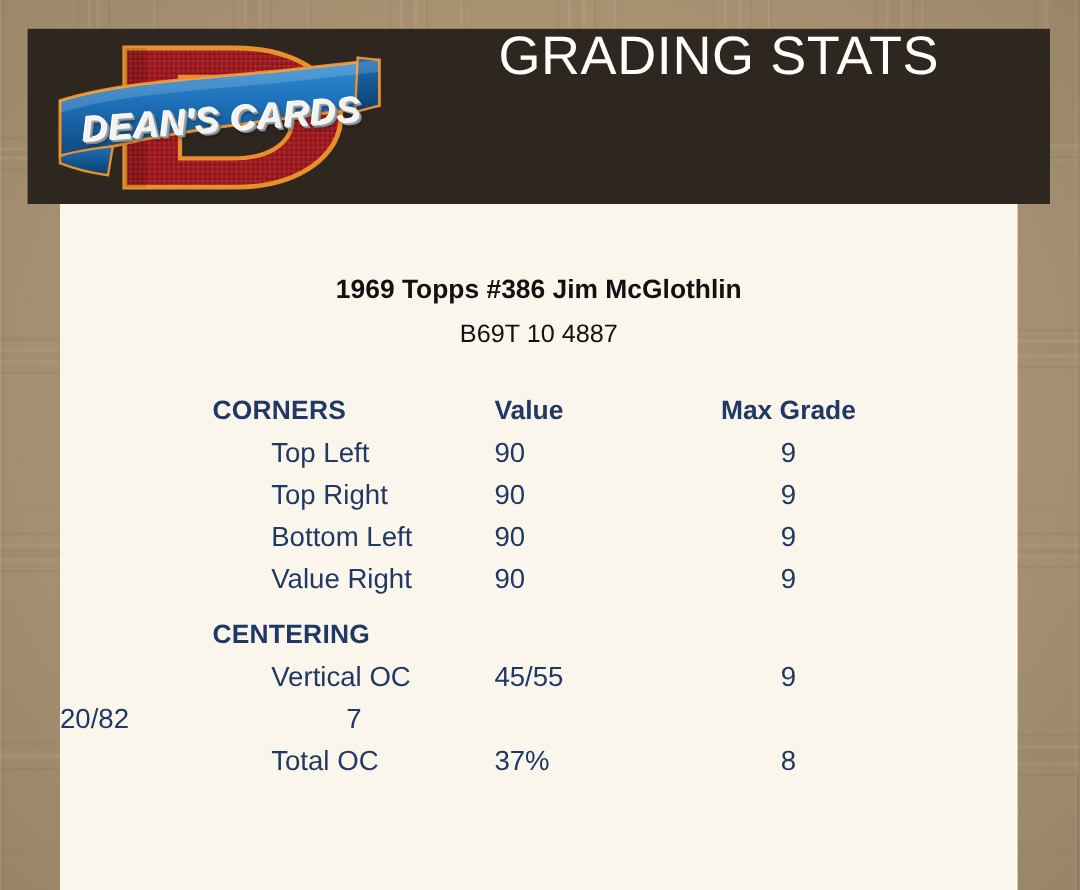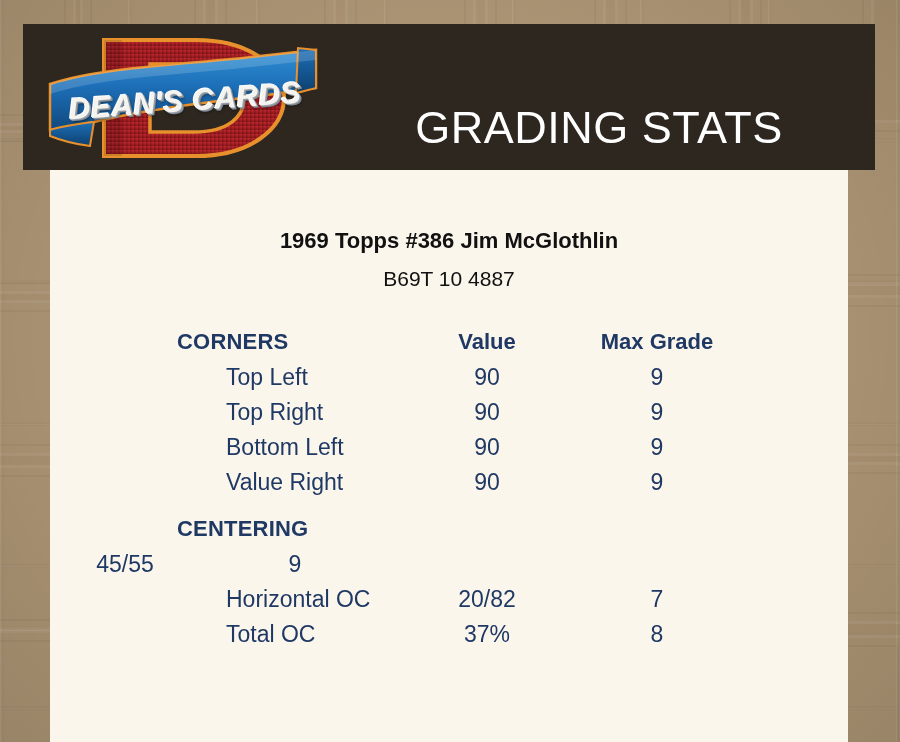--- a/index.html
+++ b/index.html
@@ -110,21 +110,21 @@
   
   #header-titles {
     position: absolute;
     left: 300px;
     top: 0;
     width: 552px;
     height: 176px;
     display: flex;
     flex-direction: column;
     align-items: center;
-    justify-content: flex-end;
+    justify-content: space-between;
   }
   #header-title {
     color: #ffffff;
     font-size: 45px;
     font-weight: normal;
     line-height: 1.0;
     letter-spacing: 0.5px;
     white-space: nowrap;
   }
   #header-subtitle {
@@ -179,21 +179,20 @@
   }
   .col-label {
     width: 362px;
     padding-left: 127px;
     box-sizing: border-box;
     font-size: 23px;
     white-space: nowrap;
   }
   .col-value {
     width: 150px;
-    text-align: center;
     font-size: 23px;
   }
   .col-grade {
     width: 190px;
     text-align: center;
     font-size: 23px;
   }
   .section-head-row .col-label {
     padding-left: 127px;
     font-size: 22px;
@@ -323,25 +322,25 @@
             <div class="col-grade">9</div>
           </div>
         </div>
         <div class="stat-section" id="centering-section">
           <div class="section-head-row">
             <div class="col-label">CENTERING</div>
             <div class="col-value"></div>
             <div class="col-grade"></div>
           </div>
           <div class="stat-row">
+            <div class="col-label">Vertical OC</div>
             <div class="col-value">45/55</div>
             <div class="col-grade">9</div>
           </div>
           <div class="stat-row">
-            <div class="col-label">Horizontal OC</div>
             <div class="col-value">20/82</div>
             <div class="col-grade">7</div>
           </div>
           <div class="stat-row">
             <div class="col-label">Total OC</div>
             <div class="col-value">37%</div>
             <div class="col-grade">8</div>
           </div>
         </div>
       </div>

